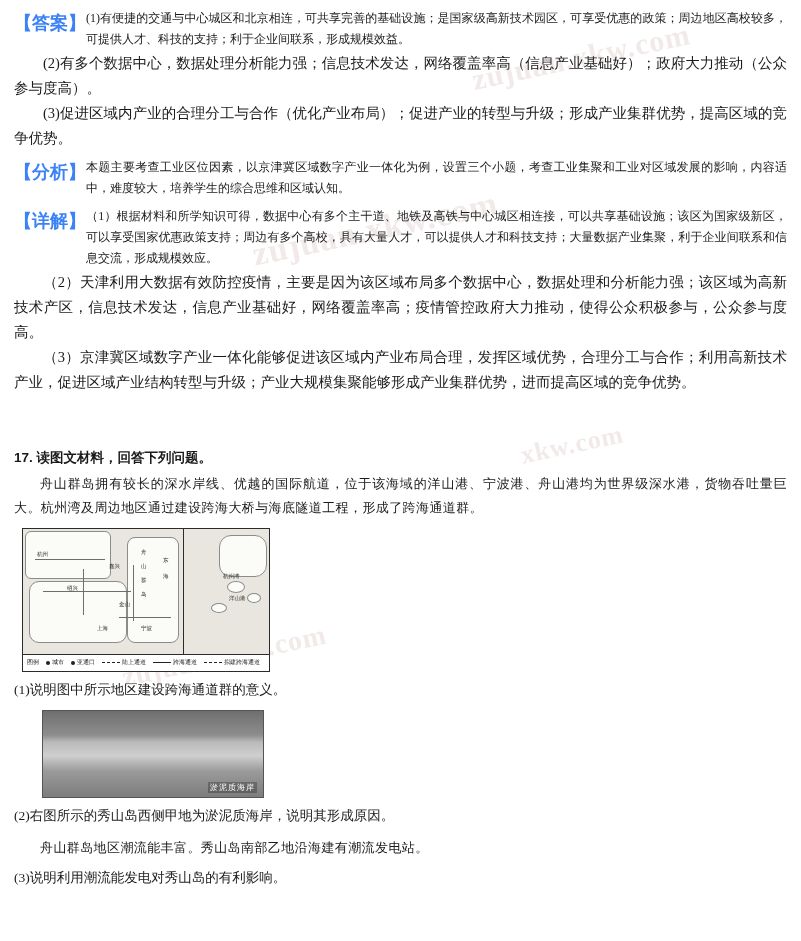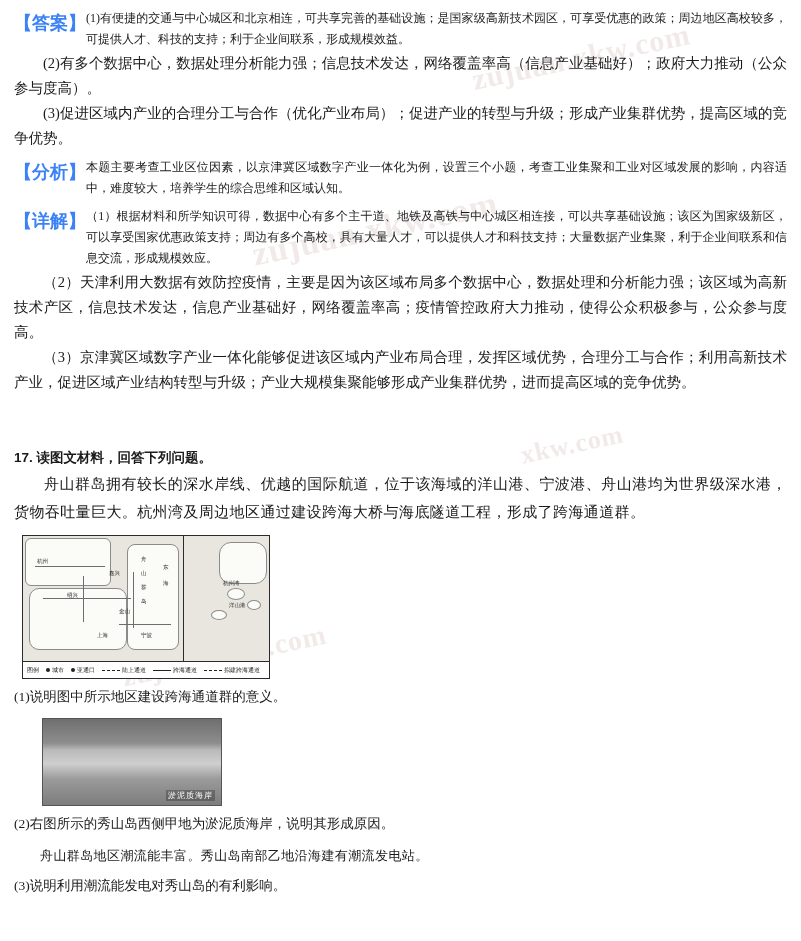--- a/index.html
+++ b/index.html
@@ -86,22 +86,22 @@
 
   
   .q-title {
     font-family: "Liberation Sans", sans-serif;
     font-size: 13.5px;
     font-weight: bold;
     line-height: 1.7;
     margin: 0 0 2px 0;
   }
   .q-body {
-    font-family: Liberation Mono, monospace;
-    font-size: 15px;
+    font-family: Liberation Serif, serif;
+    font-size: 13px;
     line-height: 1.85;
     text-align: justify;
     letter-spacing: 0.4px;
   }
 
   .sub-q {
     font-size: 13.5px;
     line-height: 1.8;
     margin: 6px 0 4px 0;
     font-family: Liberation Serif, serif;
@@ -189,20 +189,21 @@
 
   .photo-row {
     display: flex;
     gap: 56px;
     margin: 8px 0 2px 28px;
   }
   .photo {
     position: relative;
     overflow: hidden;
     border: 1px solid #555;
+    padding-left: 42px;
   }
   .photo-a {
     width: 178px; height: 86px;
     background: linear-gradient(#6f6f6f 0%, #8d8d8d 28%, #b9b9b9 36%, #cfcfcf 52%, #9a9a9a 70%, #7d7d7d 100%);
   }
   .photo-b {
     width: 160px; height: 86px;
     background: linear-gradient(135deg, #4a4a4a 0%, #6e6e6e 35%, #8b8b8b 55%, #5d5d5d 100%);
   }
   .photo-b::after {

